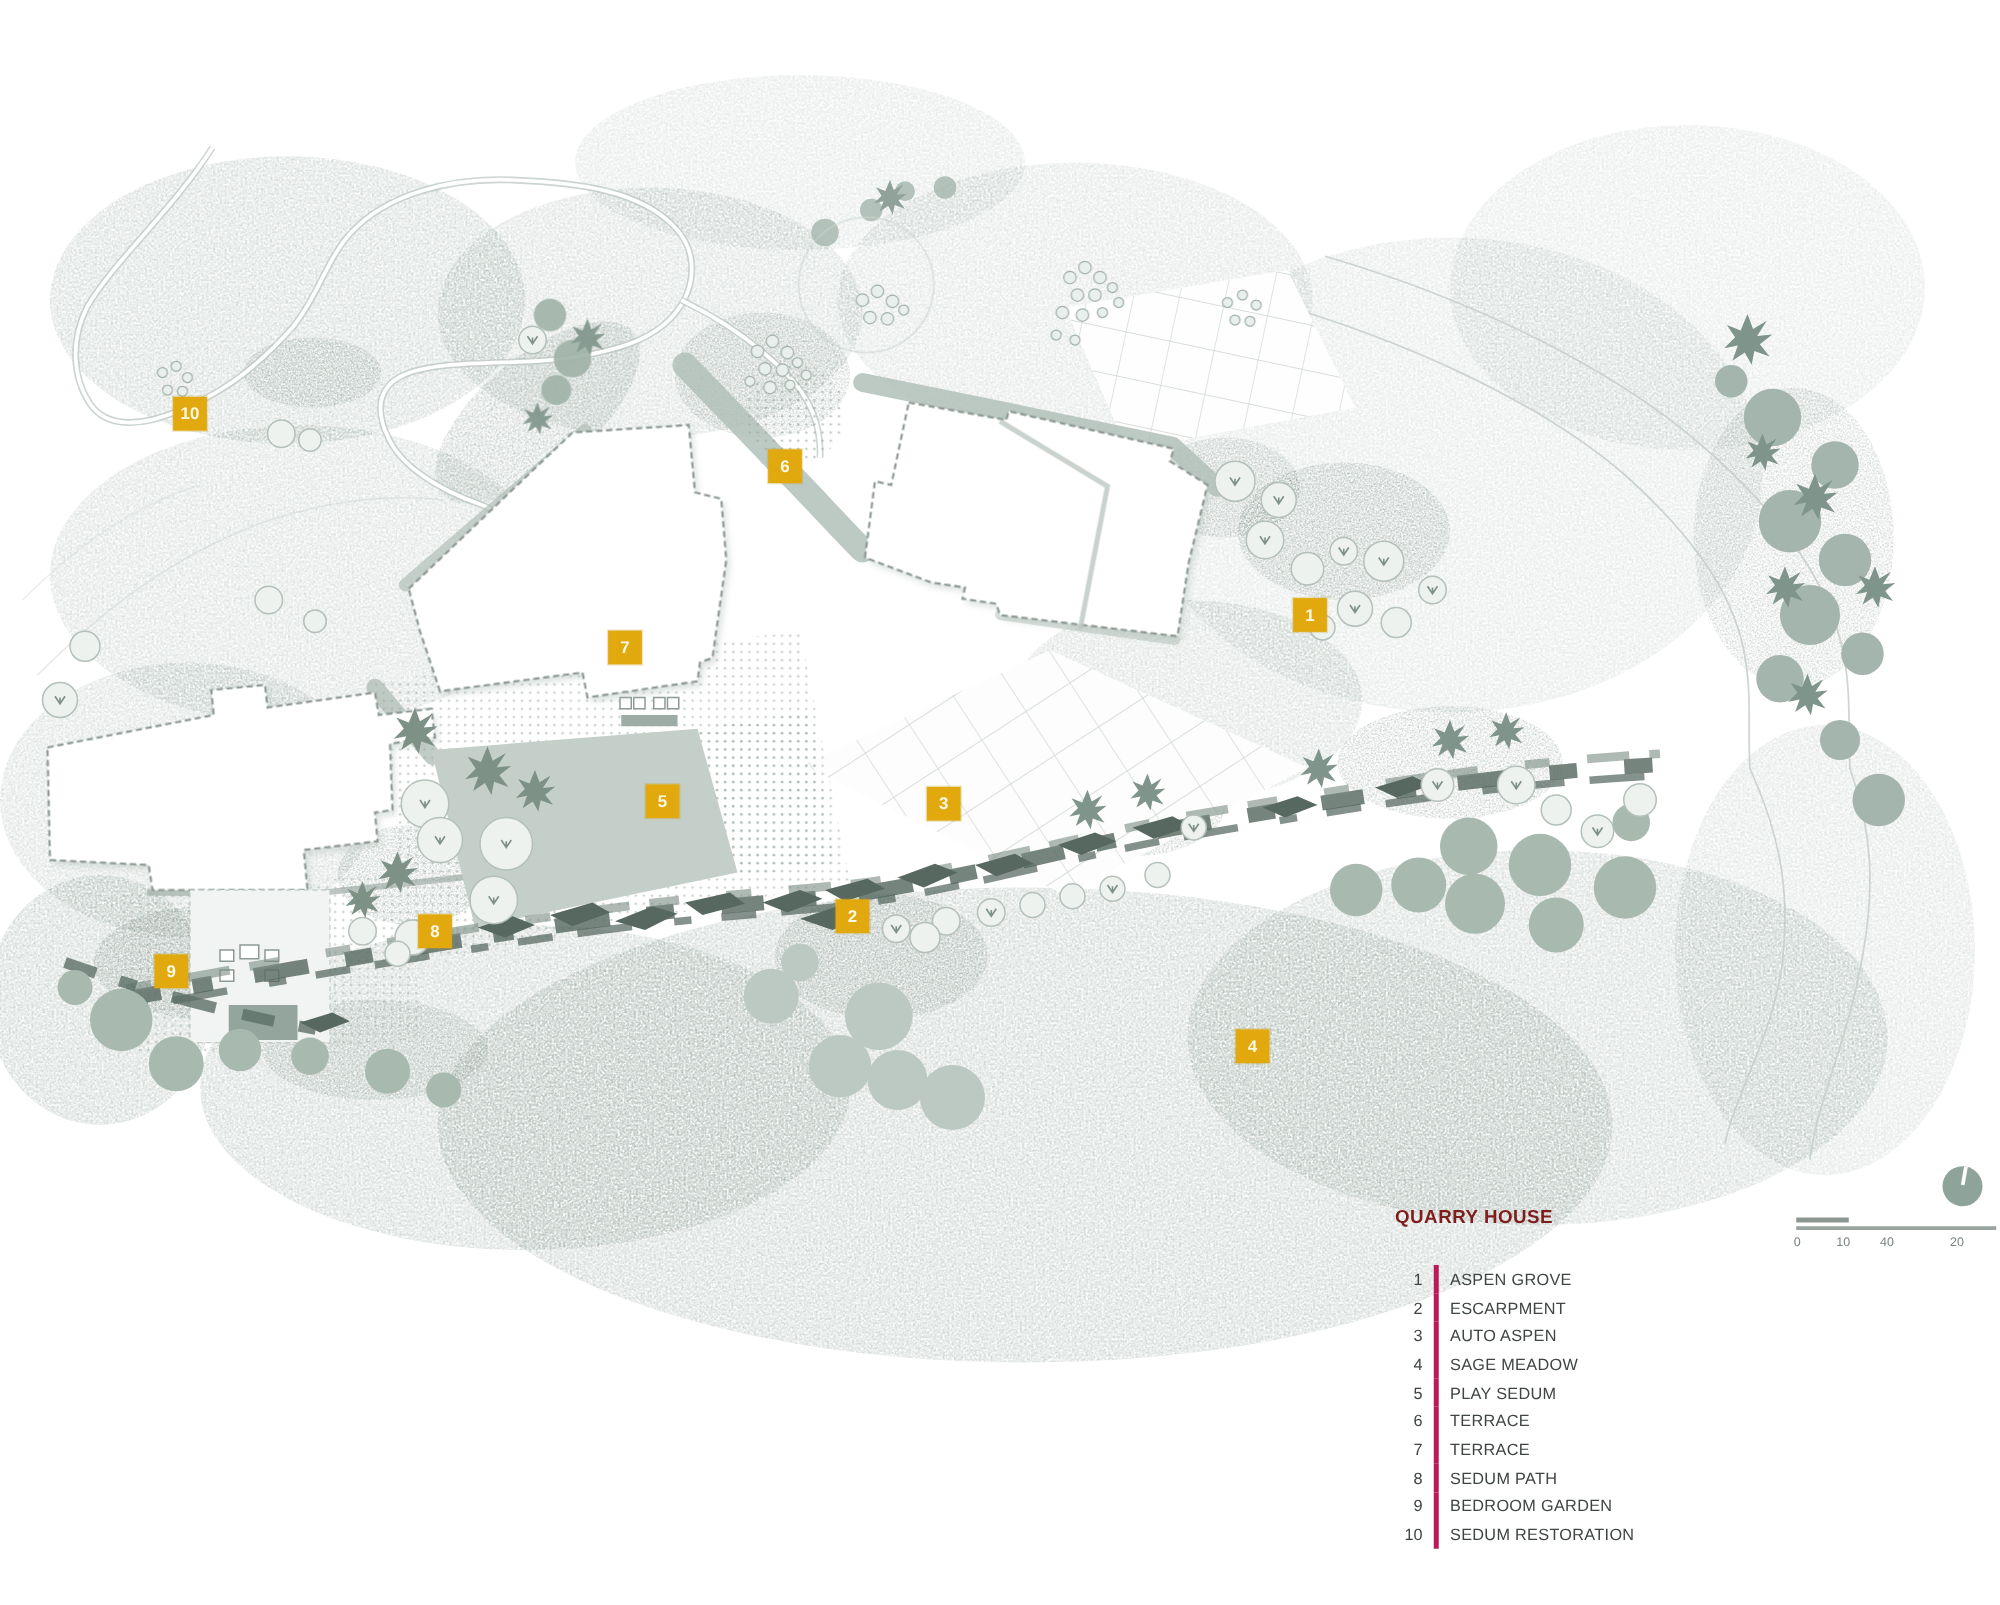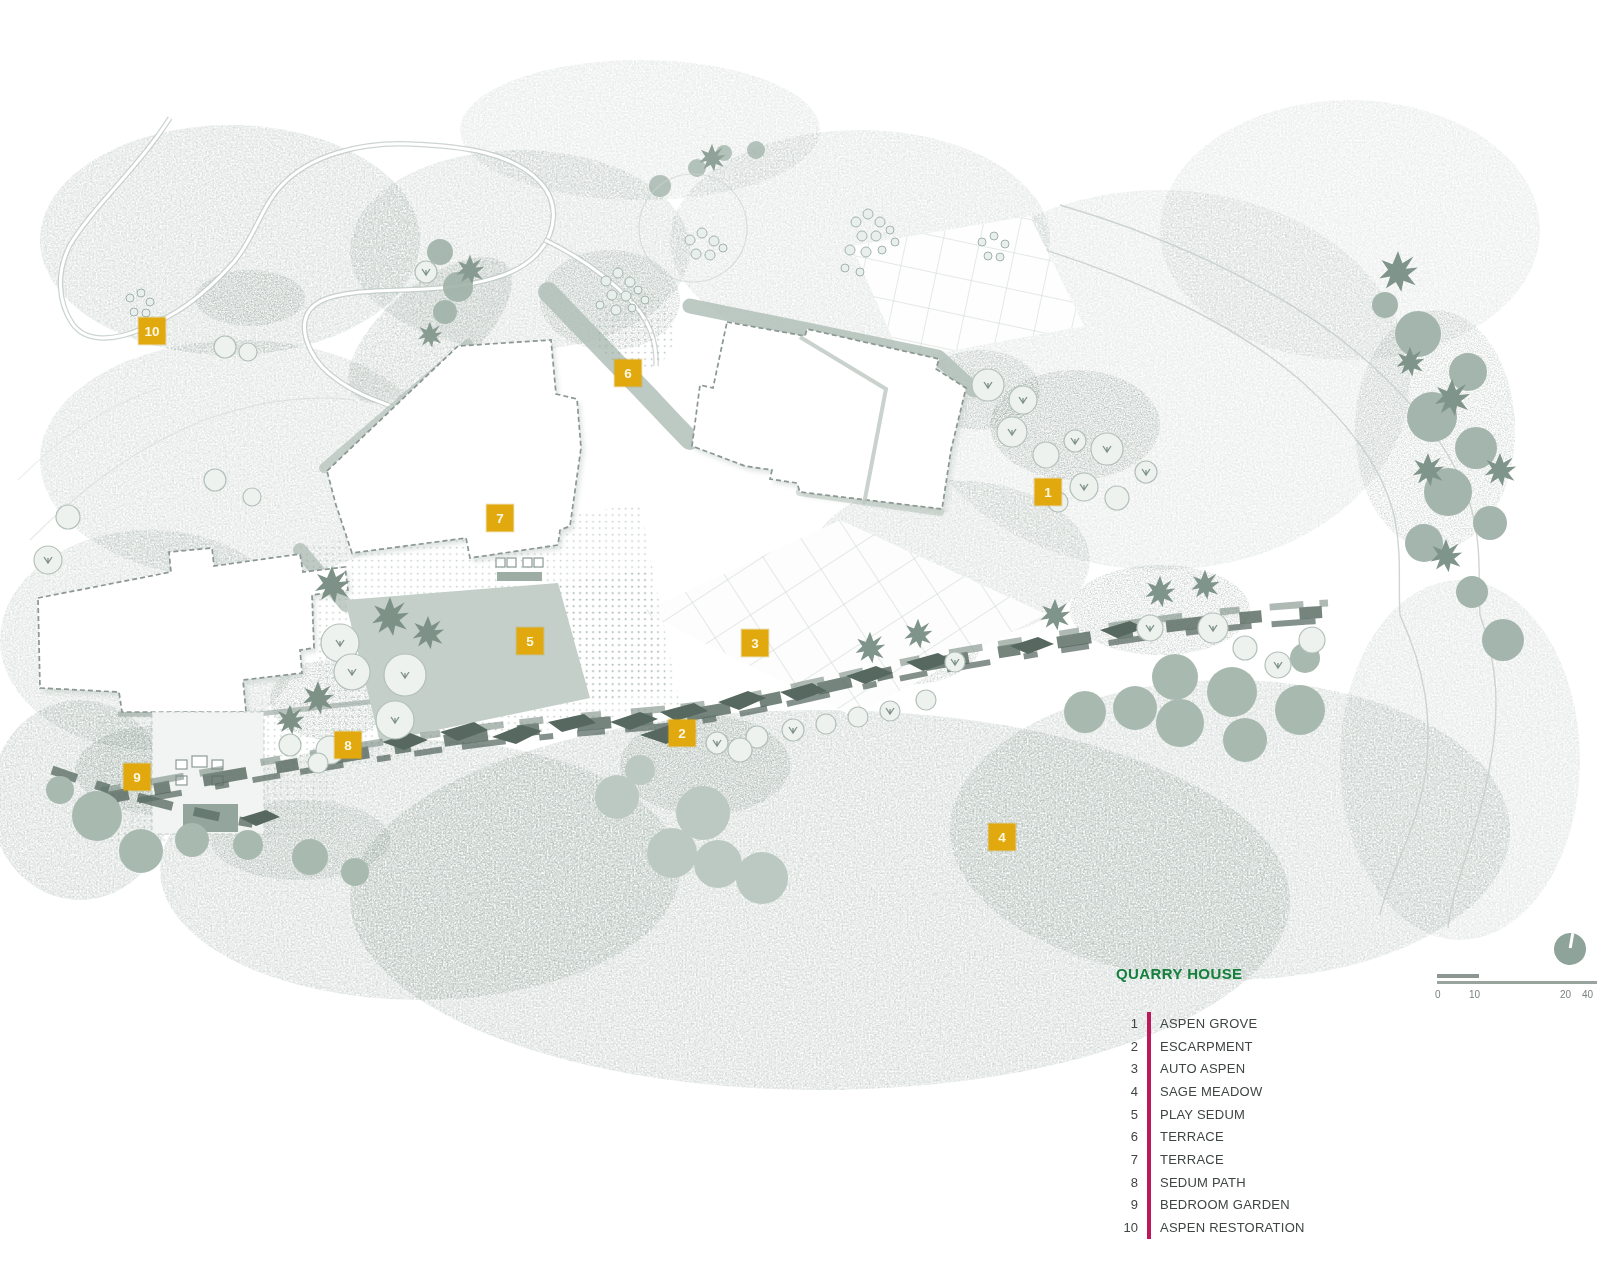--- a/index.html
+++ b/index.html
@@ -12,39 +12,39 @@
   .marker{
     position:absolute;width:27px;height:27px;
     transform:translate(-50%,-50%);
     display:flex;align-items:center;justify-content:center;
     color:#fdf8e4;font-size:13.5px;font-weight:bold;
     box-shadow:0 0 0 1px rgba(190,150,20,.25);
   }
   
   .legend{position:absolute;left:1116px;top:965px;color:#3d4341;}
   .legend-title{
-    font-size:15px;font-weight:bold;letter-spacing:.4px;color:#15803d;
+    font-size:15px;font-weight:bold;letter-spacing:.4px;color:#7f1d1d;
   }
   .legend-list{position:absolute;left:0;top:47px;}
   .lrow{display:flex;align-items:center;height:22.7px;}
   .lnum{
     display:inline-block;width:22px;text-align:right;
     font-size:13px;color:#3f4543;flex:0 0 auto;
   }
   .llbl{
     border-left:4px solid #be185d;margin-left:9px;padding-left:9px;
     font-size:13px;letter-spacing:.25px;color:#3f4543;white-space:nowrap;
     height:22.7px;display:flex;align-items:center;
   }
   
   .scalebar{position:absolute;left:0;top:0;}
   .sb-seg1{position:absolute;left:1437px;top:974px;width:42px;height:4px;background:#8d9792;}
   .sb-seg2{position:absolute;left:1437px;top:981px;width:160px;height:2.5px;background:#9aa49f;}
   .sb-label{position:absolute;top:989px;font-size:10px;color:#79837e;}
-  .sb-l0{left:1435px;} .sb-l1{left:1469px;} .sb-l2{left:1560px;} .sb-l3{left:1582px;}
+  .sb-l0{left:1435px;} .sb-l1{left:1469px;} .sb-l2{left:1560px;} .sb-l3{left:1504px;}
 </style>
 </head>
 <body>
 
 <div class="stage">
 
 <svg width="1600" height="1284" viewBox="0 0 1600 1284">
   <defs>
     <filter id="speckle" x="-10%" y="-10%" width="120%" height="120%">
       <feTurbulence type="fractalNoise" baseFrequency="0.55" numOctaves="2" seed="11" result="n"></feTurbulence>
@@ -465,21 +465,21 @@
         <div class="lrow">
           <span class="lnum">8</span>
           <span class="llbl">SEDUM PATH</span>
         </div>
         <div class="lrow">
           <span class="lnum">9</span>
           <span class="llbl">BEDROOM GARDEN</span>
         </div>
         <div class="lrow">
           <span class="lnum">10</span>
-          <span class="llbl">ASPEN RESTORATION</span>
+          <span class="llbl">SEDUM RESTORATION</span>
         </div>
       </div>
 </div>
 
 <div class="scalebar">
   <div class="sb-seg1"></div>
   <div class="sb-seg2"></div>
   <span class="sb-label sb-l0">0</span>
   <span class="sb-label sb-l1">10</span>
   <span class="sb-label sb-l2">20</span>

